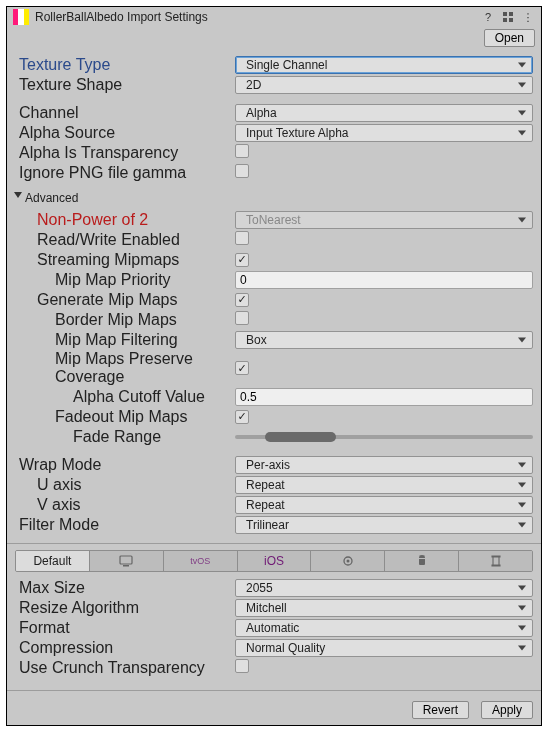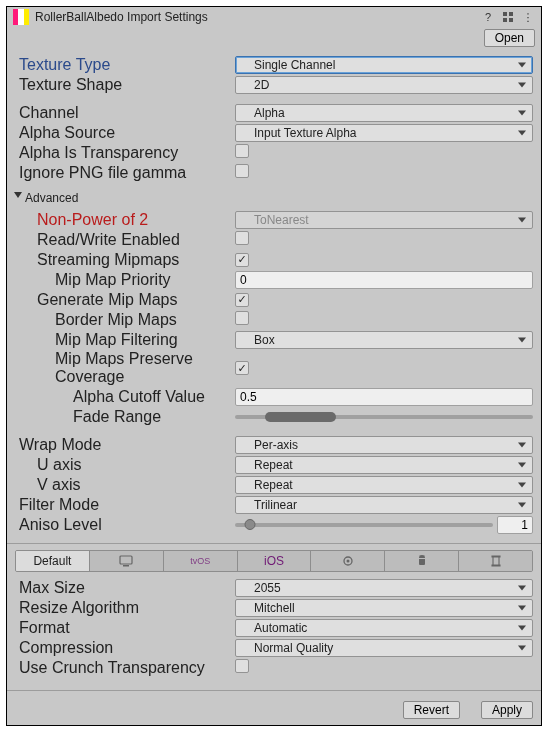--- a/index.html
+++ b/index.html
@@ -70,21 +70,21 @@
   .label.disabled { color:#b91c1c; }
   .field { flex:1; }
   .select {
     width:100%;
     height:18px;
     background:#dfdfdf;
     border:1px solid #939393;
     border-radius:2px;
     display:flex;
     align-items:center;
-    padding:0 18px 0 18px;
+    padding:0 18px 0 10px;
     position:relative;
     font-size:12px;
     cursor:pointer;
   }
   .select.selected { border:1px solid #3a72b0; box-shadow: inset 0 0 0 1px #6aa2d8; }
   .select.disabled { color:#888; cursor:default; background:#d4d4d4; }
   .select::after {
     content:"";
     position:absolute;
     right:6px; top:50%;
@@ -184,21 +184,21 @@
     background:#bcbcbc;
     color:#701a75;
     cursor:pointer;
   }
   .tab:last-child { border-right:none; }
   .tab.active { background:#dcdcdc; color:#222; }
   .tab-icon { font-size:13px; line-height:0; }
   .footer {
     display:flex;
     justify-content:flex-end;
-    gap:21px;
+    gap:12px;
     padding: 6px 8px;
   }
   .divider { height:1px; background:#9c9c9c; margin:4px -8px; }
   .tvos-label { font-size:9px; opacity:.8; }
 </style>
 </head>
 <body>
 
 <div class="panel">
   <div class="header">
@@ -313,20 +313,24 @@
     </div>
     <div class="row">
       <div class="label indent2">Mip Maps Preserve Coverage</div>
       <div class="field"><span class="chk checked"></span></div>
     </div>
     <div class="row">
       <div class="label indent3">Alpha Cutoff Value</div>
       <div class="field"><input class="textfield" value="0.5" style=""></div>
     </div>
     <div class="row">
+      <div class="label indent2">Fadeout Mip Maps</div>
+      <div class="field"><span class="chk checked"></span></div>
+    </div>
+    <div class="row">
       <div class="label indent3">Fade Range</div>
       <div class="field">
         <div class="range-slider">
           <div class="range-track">
             <div class="range-fill" id="fade-range-fill" style="left: 10%; width: 24%;"></div>
           </div>
         </div>
       </div>
     </div>
 
@@ -356,31 +360,20 @@
           </div>
         </div>
     </div>
     <div class="row">
       <div class="label">Filter Mode</div>
       <div class="field">
           <div class="select">
             <span>Trilinear</span>
           </div>
         </div>
-    </div>
-    <div class="row">
-      <div class="label">Aniso Level</div>
-      <div class="field">
-        <div class="single-slider">
-          <div class="single-track">
-            <div class="single-thumb" id="aniso-thumb" style="left: 6%;"></div>
-          </div>
-          <input class="slider-value" value="1" style="">
-        </div>
-      </div>
     </div>
 
     <div class="gap-sm"></div>
     <div class="divider"></div>
 
     <div class="tabbar">
       <div class="tab active">
           <span>Default</span>
         </div>
       <div class="tab">

